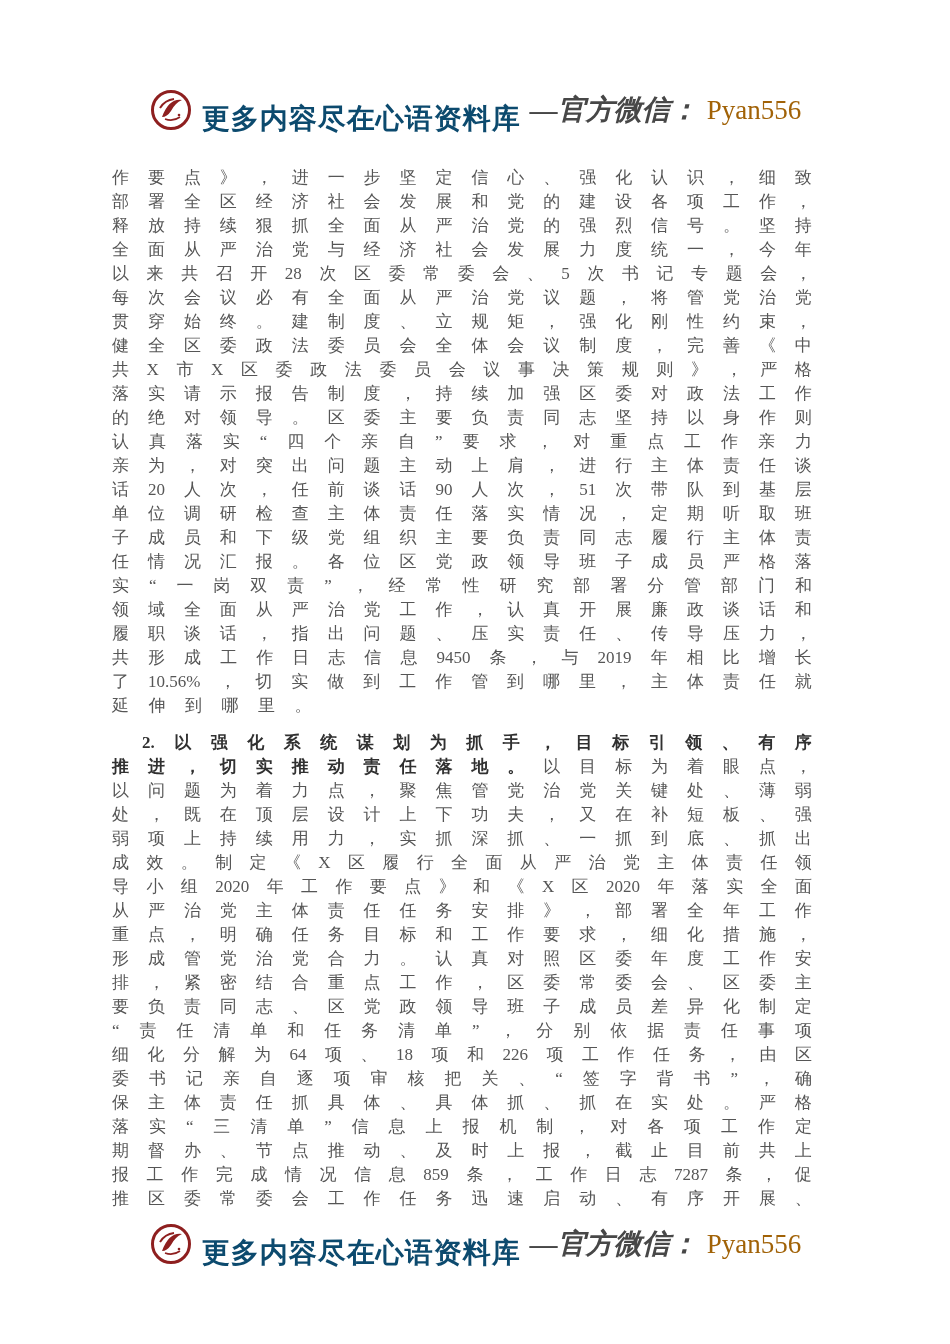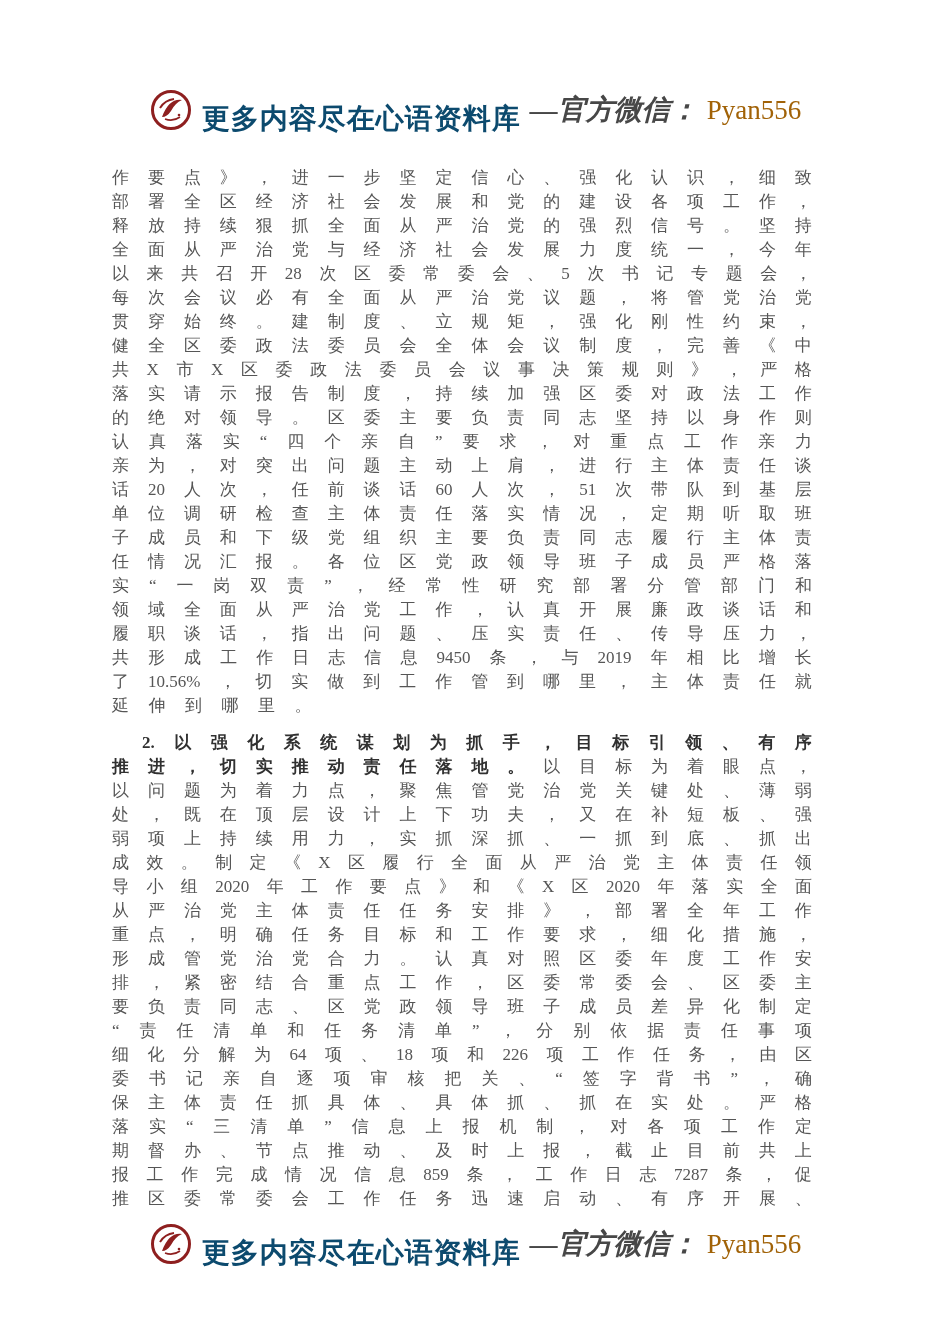--- a/index.html
+++ b/index.html
@@ -383,21 +383,21 @@
         <div class="line">
           <span class="tok">话</span>
           <span class="tok">20</span>
           <span class="tok">人</span>
           <span class="tok">次</span>
           <span class="tok">，</span>
           <span class="tok">任</span>
           <span class="tok">前</span>
           <span class="tok">谈</span>
           <span class="tok">话</span>
-          <span class="tok">60</span>
+          <span class="tok">90</span>
           <span class="tok">人</span>
           <span class="tok">次</span>
           <span class="tok">，</span>
           <span class="tok">51</span>
           <span class="tok">次</span>
           <span class="tok">带</span>
           <span class="tok">队</span>
           <span class="tok">到</span>
           <span class="tok">基</span>
           <span class="tok">层</span>

